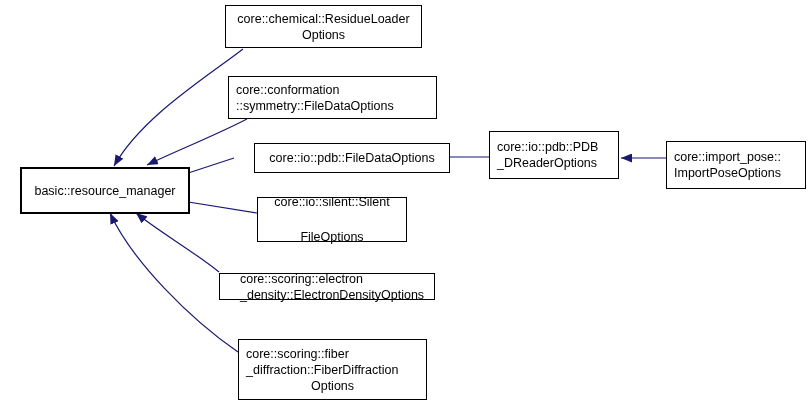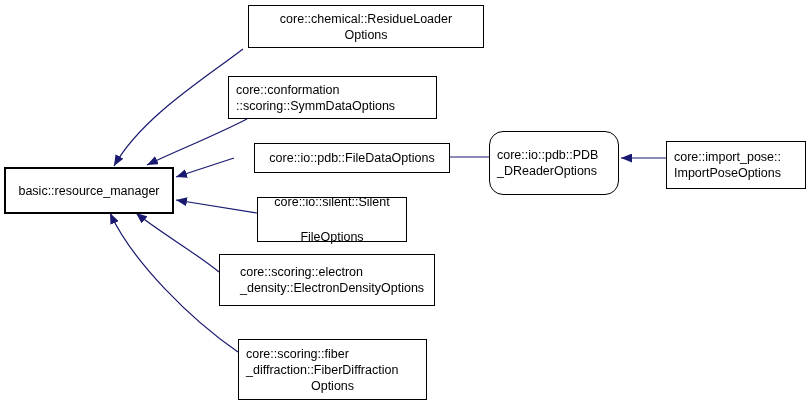--- a/index.html
+++ b/index.html
@@ -31,35 +31,35 @@
     color: #000000;
     font-size: 12.5px;
     line-height: 16px;
     display: flex;
     flex-direction: column;
     justify-content: center;
     padding: 0 7px;
     z-index: 2;
     white-space: nowrap;
   }
-  .node.current { border-width: 2px; }
+  .node.current { border-width: 2px; margin-left: 16px; }
   .node .line { width: 100%; }
   .align-center .line { text-align: center; }
   .align-left .line { text-align: left; }
   .line.center-line { text-align: center; }
 
   
   #node-resource-options   { left: 4px;   top: 167px; width: 170px; height: 47px; }
-  #node-residue-loader     { left: 248px; top: 5px;   width: 236px; height: 43px; }
+  #node-residue-loader     { left: 225px; top: 5px;   width: 197px; height: 43px; }
   #node-symm-data          { left: 228px; top: 76px;  width: 209px; height: 43px; }
   #node-file-data          { left: 234px; top: 143px; width: 196px; height: 30px; margin-left: 20px; }
   #node-silent-file        { left: 257px; top: 197px; width: 150px; height: 45px; gap: 19px; }
-  #node-electron-density   { left: 219px; top: 254px; width: 216px; height: 52px; padding-left: 20px; }
+  #node-electron-density   { left: 219px; top: 273px; width: 216px; height: 27px; padding-left: 20px; }
   #node-fiber-diffraction  { left: 238px; top: 339px; width: 189px; height: 61px; }
-  #node-pdb-dreader        { left: 489px; top: 131px; width: 130px; height: 64px; border-radius: 14px; }
+  #node-pdb-dreader        { left: 489px; top: 131px; width: 130px; height: 48px; }
   #node-import-pose        { left: 666px; top: 141px; width: 140px; height: 48px; }
 </style>
 </head>
 <body>
 
 <div class="canvas">
 
   <svg class="edges-svg" width="808" height="405" viewBox="0 0 808 405" xmlns="http://www.w3.org/2000/svg">
     <defs>
       <marker id="arrowhead" markerUnits="userSpaceOnUse" markerWidth="12" markerHeight="9" refX="11" refY="4.5" orient="auto">
@@ -82,21 +82,21 @@
     <div class="line">basic::resource_manager</div>
   </div>
 
   <div class="node align-center" id="node-residue-loader">
     <div class="line">core::chemical::ResidueLoader</div>
     <div class="line">Options</div>
   </div>
 
   <div class="node align-left" id="node-symm-data">
     <div class="line">core::conformation</div>
-    <div class="line">::scoring::SymmDataOptions</div>
+    <div class="line">::symmetry::FileDataOptions</div>
   </div>
 
   <div class="node align-center" id="node-file-data">
     <div class="line">core::io::pdb::FileDataOptions</div>
   </div>
 
   <div class="node align-center" id="node-silent-file">
     <div class="line">core::io::silent::Silent</div>
     <div class="line">FileOptions</div>
   </div>

